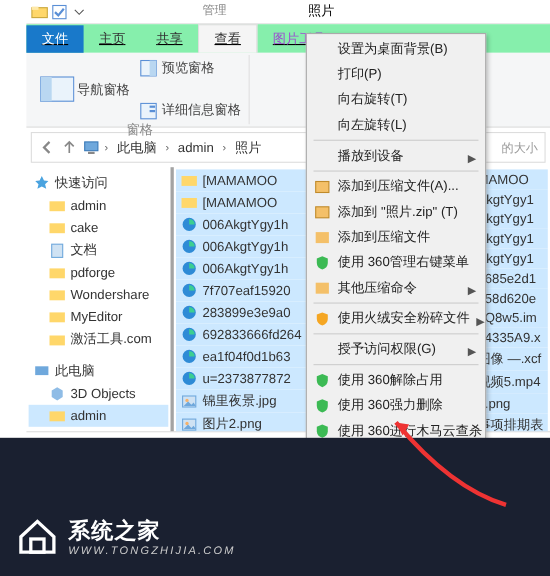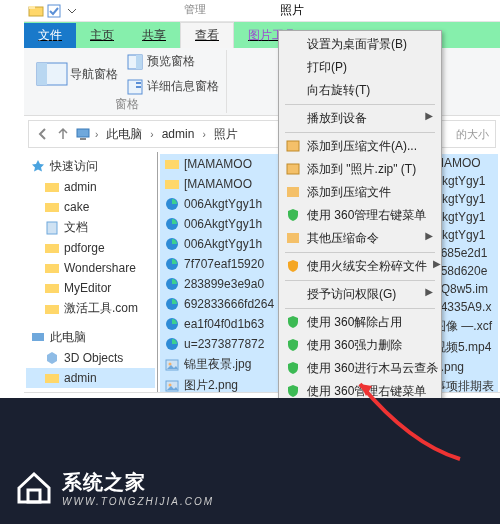--- a/index.html
+++ b/index.html
@@ -18,33 +18,33 @@
 .ribbon-group:last-child{border-right:none;}
 .ribbon-btn{display:flex;flex-direction:row;align-items:center;gap:2px;font-size:11px;color:#444;padding:2px;cursor:pointer;}
 .ribbon-btn .ic{width:32px;height:24px;}
 .ribbon-small{display:flex;align-items:center;gap:4px;font-size:11px;color:#444;padding:1px;}
 .ribbon-small .ic{width:16px;height:16px;}
 .group-label{font-size:12px;color:#888;font-family:Liberation Serif, serif;}
 .breadcrumb{height:28px;border:1px solid #ddd;margin:4px;display:flex;align-items:center;padding:0 6px;gap:4px;color:#333;}
 .crumb{padding:2px 4px;}
 .crumb-sep{font-size:10px;color:#666;}
 .content{display:flex;height:240px;}
-.sidebar{width:134px;border-right:1px solid #a3a3a3;padding:4px 2px;overflow:hidden;}
+.sidebar{width:134px;border-right:3px solid #a3a3a3;padding:4px 2px;overflow:hidden;}
 .tree-item{display:flex;align-items:center;gap:4px;padding:2px 4px;color:#333;white-space:nowrap;}
 .tree-item.indent1{padding-left:18px;}
 .tree-item .ic{width:16px;height:16px;flex-shrink:0;}
 .filelist{flex:1;padding:2px;overflow:hidden;}
 .file-item{display:flex;align-items:center;gap:4px;padding:2px 4px;color:#333;white-space:nowrap;}
 .file-item.selected{background:#cce8ff;}
 .file-item .ic{width:16px;height:16px;flex-shrink:0;}
 .rightcol{width:72px;padding:2px;overflow:hidden;}
 .rightcol .file-item{font-size:11px;}
 .statusbar{height:24px;border-top:1px solid #ddd;display:flex;align-items:center;padding:0 8px;gap:12px;color:#555;font-size:11px;}
 .context-menu{position:absolute;top:30px;left:278px;width:164px;background:#f0f0f0;border:1px solid #aaa;box-shadow:2px 2px 4px rgba(0,0,0,.25);padding:2px;}
-.menu-item{display:flex;align-items:flex-start;gap:6px;padding:3px 6px 3px 26px;color:#222;position:relative;white-space:nowrap;}
+.menu-item{display:flex;align-items:flex-end;gap:6px;padding:3px 6px 3px 26px;color:#222;position:relative;white-space:nowrap;}
 .menu-item .mic{position:absolute;left:4px;width:16px;height:16px;}
 .menu-item .arrow{margin-left:auto;font-size:10px;color:#555;}
 .menu-sep{height:1px;background:#ccc;margin:2px 4px;}
 .bottom-bg{position:absolute;left:0;bottom:0;width:100%;height:126px;background:#1a2030;}
 .logo{position:absolute;left:14px;bottom:16px;display:flex;align-items:center;gap:8px;color:#fff;}
 .logo-ic{width:40px;height:40px;}
 .logo-txt{font-size:20px;font-weight:bold;letter-spacing:1px;}
 .logo-sub{font-size:10px;color:#ccc;letter-spacing:2px;font-style:italic;}
 .arrow-annot{position:absolute;bottom:60px;left:350px;width:120px;height:90px;pointer-events:none;}
 .ic svg, .mic svg, .qat-icon svg{width:100%;height:100%;}
@@ -89,21 +89,21 @@
   <div class="ribbon">
     <div class="ribbon-group">
       <div style="display:flex;gap:6px;">
         <div class="ribbon-btn">
           <span class="ic"><svg viewBox="0 0 32 24">
                 <rect x="1" y="1" width="30" height="22" fill="#eaf3fb" stroke="#5a8fd6"></rect>
                 <rect x="1" y="1" width="10" height="22" fill="#b9d7f1"></rect>
               </svg></span>
           <span>导航窗格</span>
         </div>
-        <div style="display:flex;flex-direction:column;gap:6px;">
+        <div style="display:flex;flex-direction:column;gap:20px;">
           <div class="ribbon-small">
               <span class="ic"><svg viewBox="0 0 16 16">
                   <rect x="1" y="1" width="14" height="14" fill="#eaf3fb" stroke="#5a8fd6"></rect>
                   <rect x="9" y="1" width="6" height="14" fill="#b9d7f1"></rect>
                 </svg></span>
               <span>预览窗格</span>
             </div>
           <div class="ribbon-small">
               <span class="ic"><svg viewBox="0 0 16 16">
                   <rect x="1" y="1" width="14" height="14" fill="#eaf3fb" stroke="#5a8fd6"></rect>
@@ -404,20 +404,23 @@
 <div class="context-menu">
   <div class="menu-item">
       <span>设置为桌面背景(B)</span>
     </div>
   <div class="menu-item">
       <span>打印(P)</span>
     </div>
   <div class="menu-item">
       <span>向右旋转(T)</span>
     </div>
+  <div class="menu-item">
+      <span>向左旋转(L)</span>
+    </div>
   <div class="menu-sep"></div>
   <div class="menu-item">
       <span>播放到设备</span>
       <span class="arrow">▶</span>
     </div>
   <div class="menu-sep"></div>
   <div class="menu-item">
       <span class="mic"><svg viewBox="0 0 16 16">
           <rect x="2" y="3" width="12" height="10" fill="#f4c069" stroke="#c08a2a"></rect>
         </svg></span>

